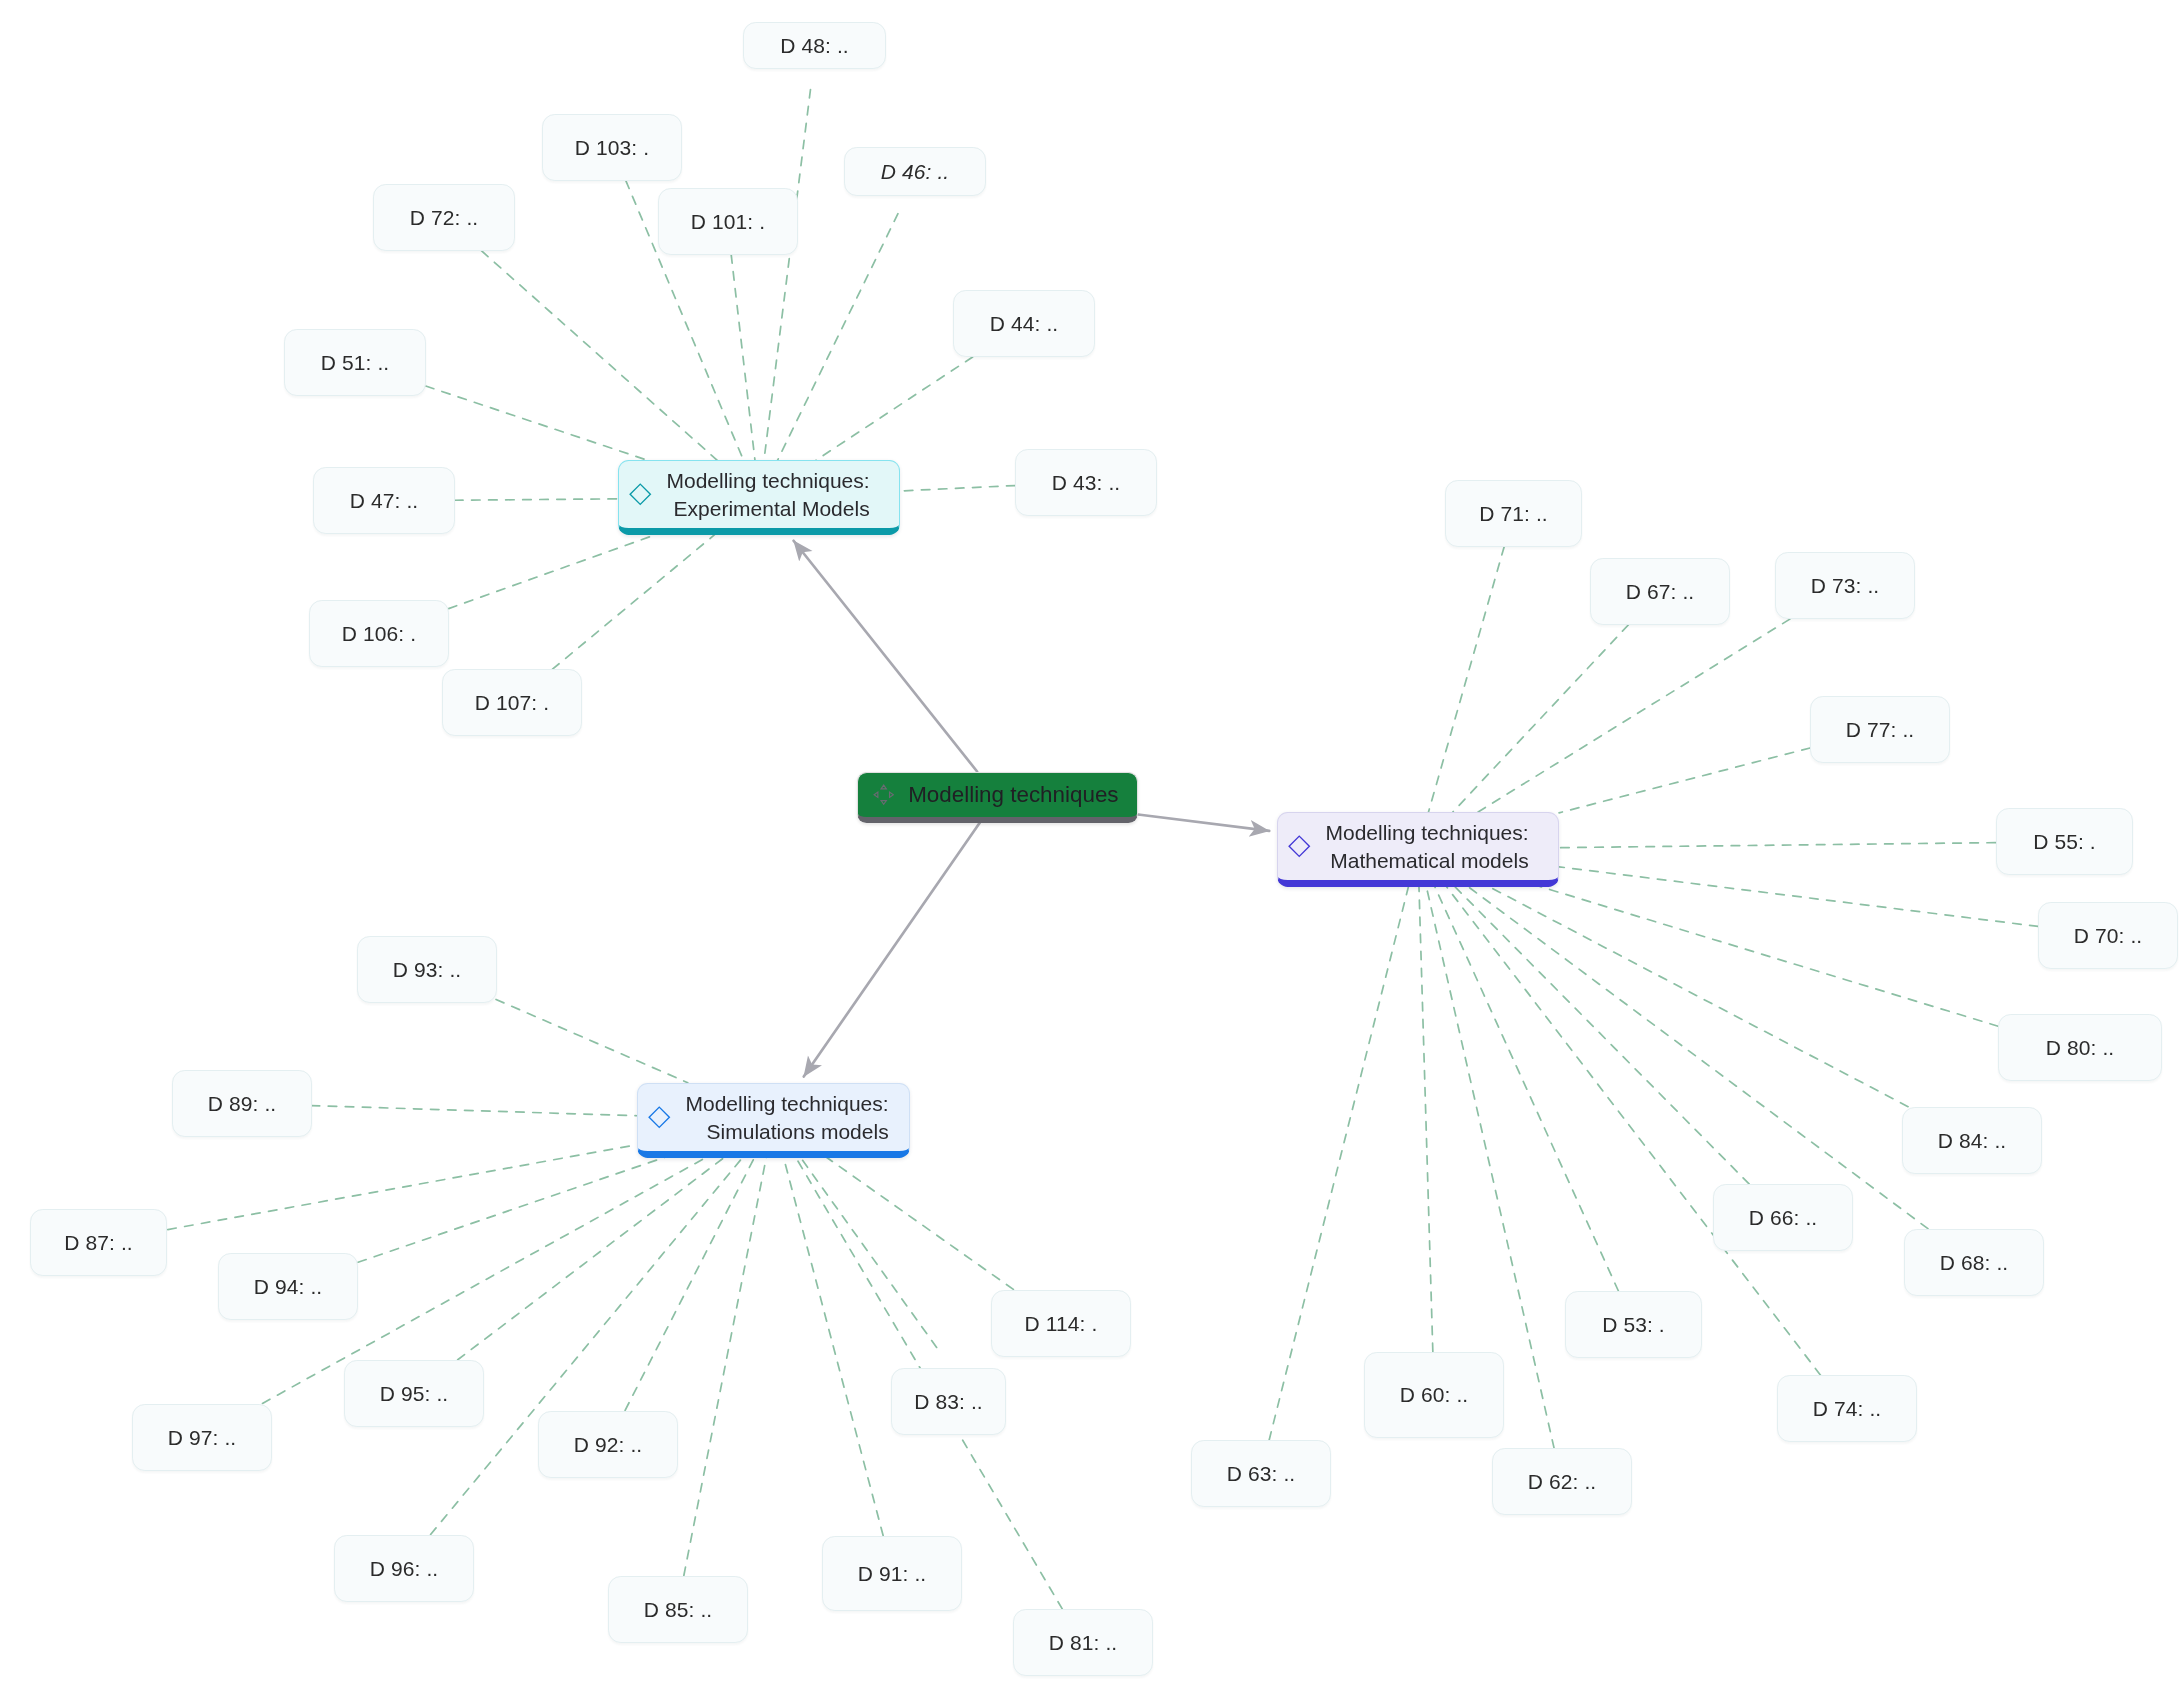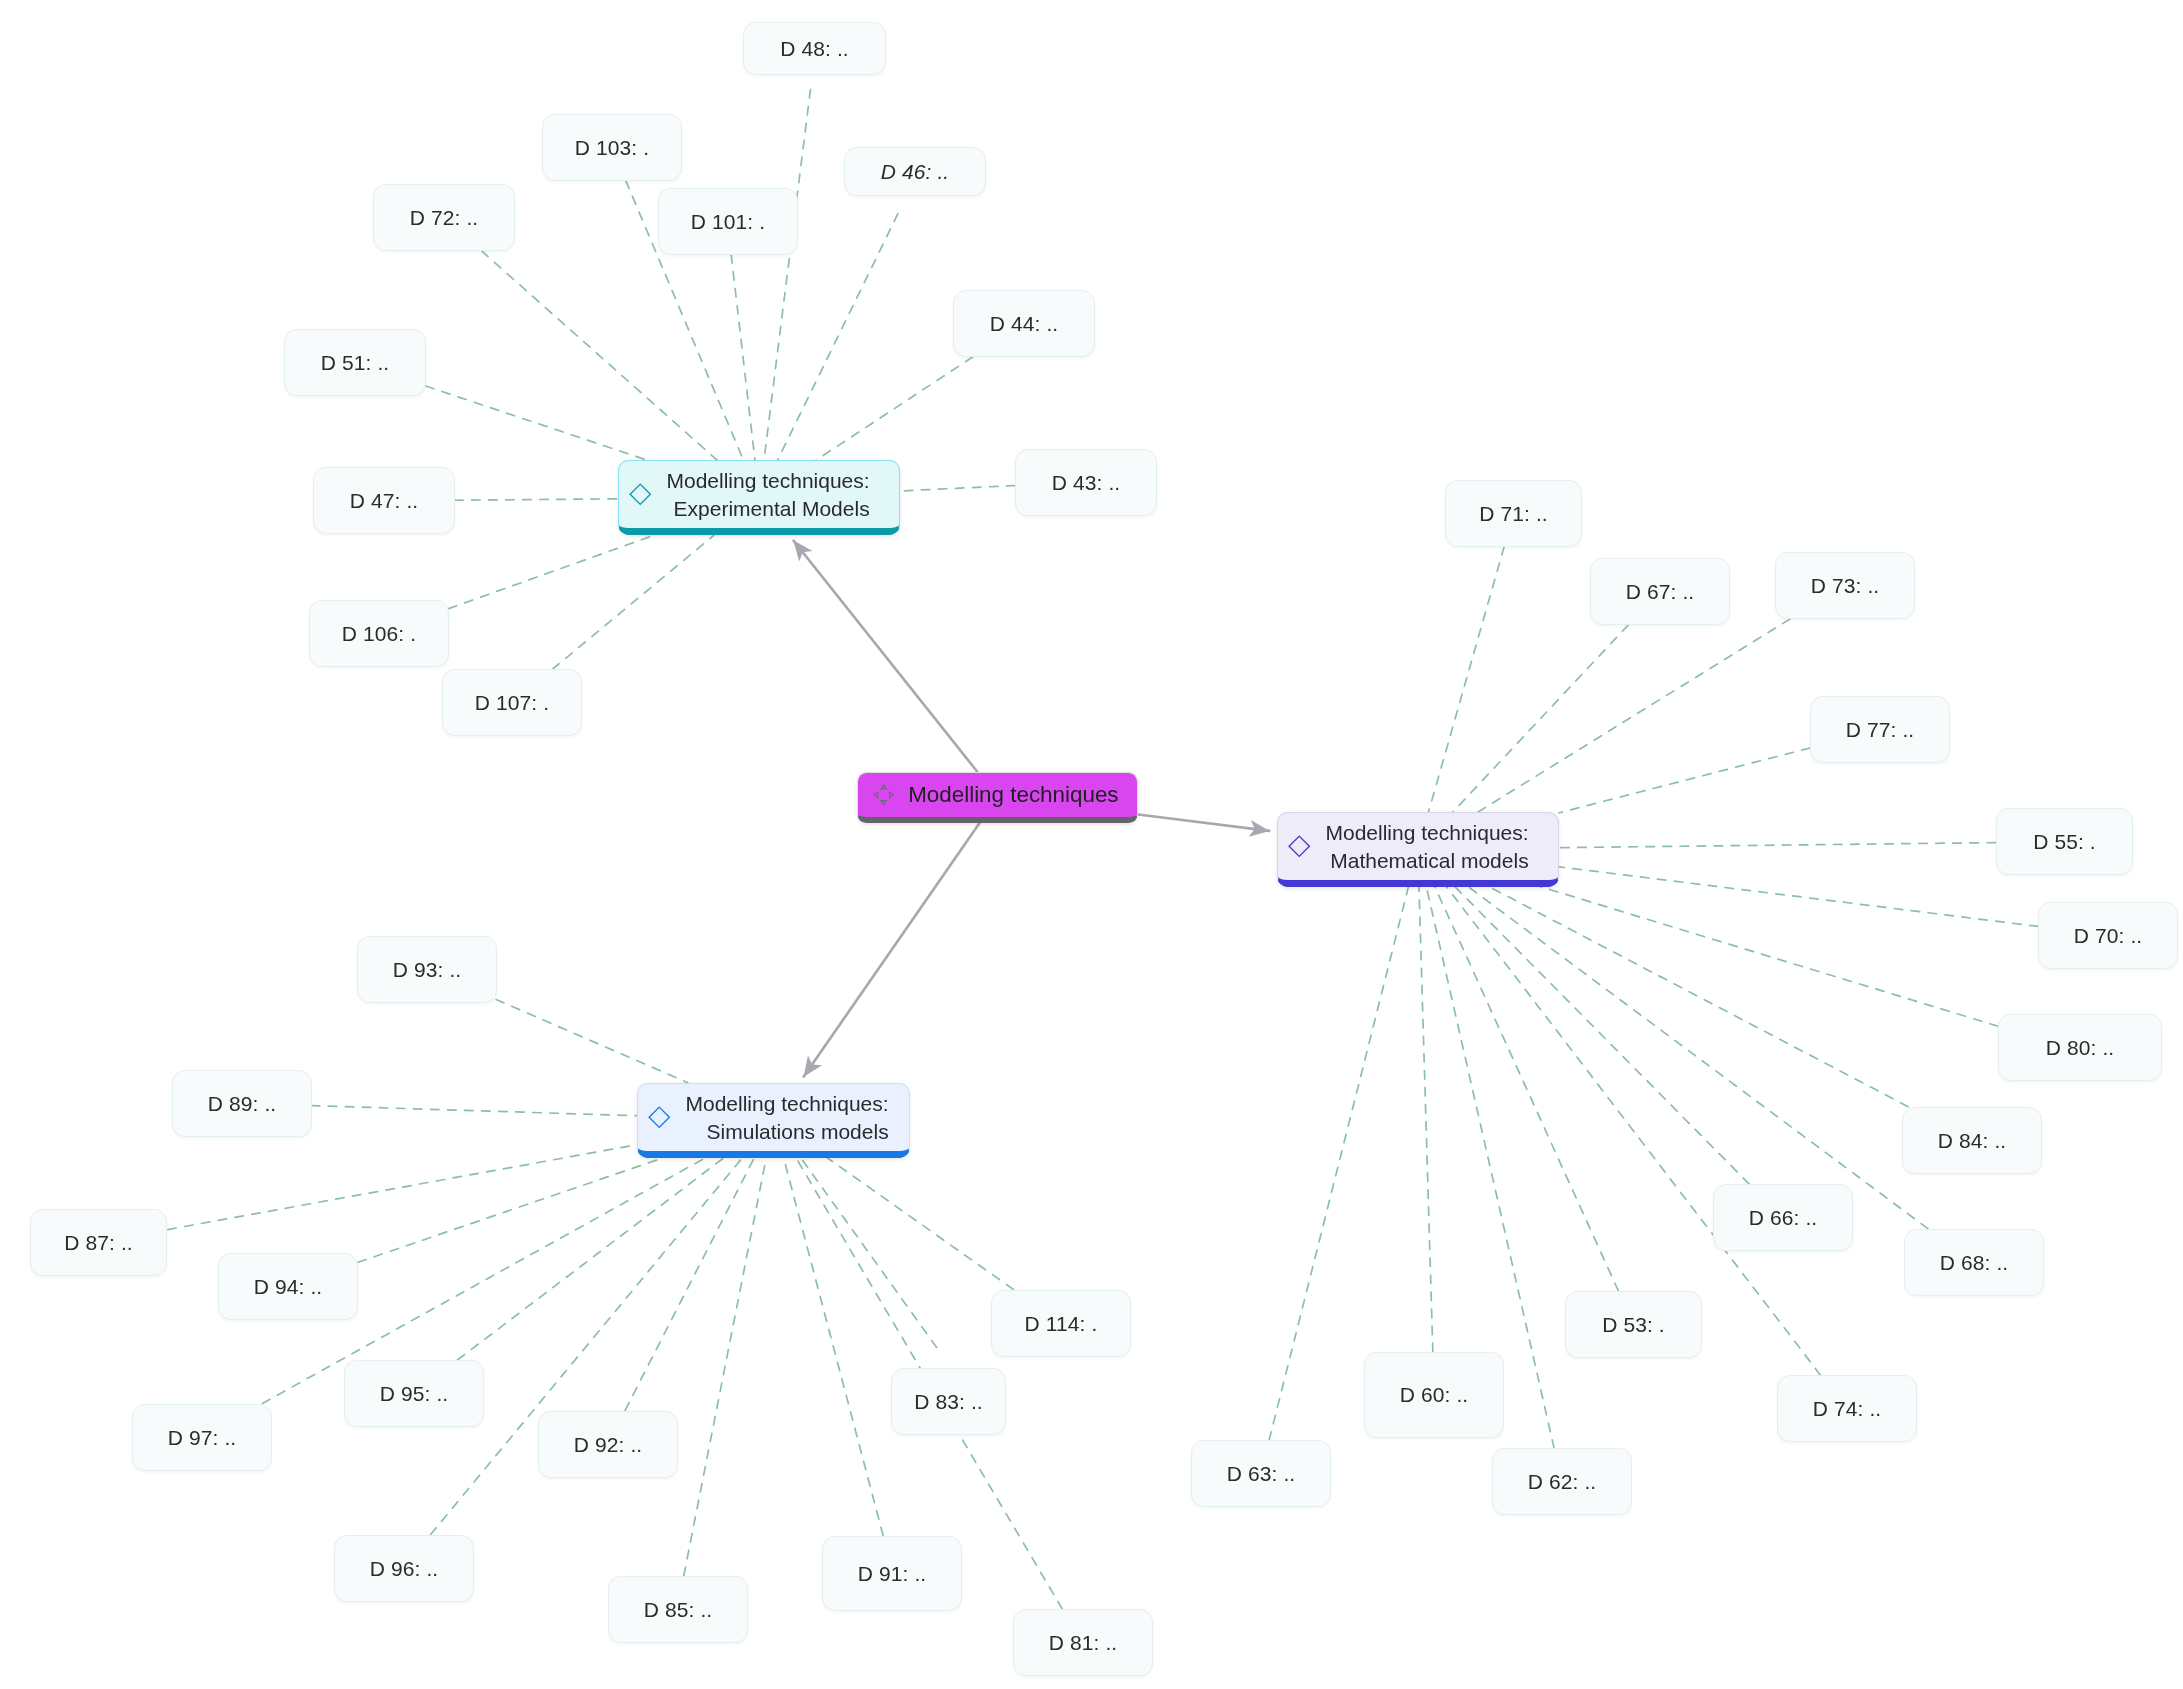--- a/index.html
+++ b/index.html
@@ -77,21 +77,21 @@
     border-bottom: 7.5px solid #4338d6;
   }
   .branch.blue {
     background: #e8f1fd;
     border: 1.1px solid #cfe0f5;
     border-bottom: 7.5px solid #1878e6;
   }
 
   
   .root {
-    background: #d946ef;
+    background: #15803d;
     border: 1.1px solid #e0e0e0;
     border-bottom: 6.4px solid #63636a;
     border-radius: 9.6px;
     font-size: 22.4px;
     color: #202024;
     padding: 0 18px 0 14px;
     gap: 12.8px;
     justify-content: flex-start;
     box-shadow: 0 1.6px 3.2px rgba(0,0,0,0.10);
   }
@@ -195,21 +195,21 @@
         <span class="icon-move">
           <svg viewBox="0 0 44 44">
             <path d="M22 4 L27 11 L17 11 Z" fill="none" stroke="#6a6a72" stroke-width="2.2"></path>
             <path d="M22 40 L27 33 L17 33 Z" fill="none" stroke="#6a6a72" stroke-width="2.2"></path>
             <path d="M4 22 L11 17 L11 27 Z" fill="none" stroke="#6a6a72" stroke-width="2.2"></path>
             <path d="M40 22 L33 17 L33 27 Z" fill="none" stroke="#6a6a72" stroke-width="2.2"></path>
           </svg>
         </span>
         <span>Modelling techniques</span>
       </div>
-      <div class="node leaf" style="left: 743px; top: 22.4px; width: 143px; height: 53px;">
+      <div class="node leaf" style="left: 743px; top: 22.4px; width: 143px; height: 47px;">
         <span>D 48: ..</span>
       </div>
       <div class="node leaf" style="left: 542px; top: 114px; width: 140px; height: 67px;">
         <span>D 103: .</span>
       </div>
       <div class="node leaf" style="left: 844px; top: 147px; width: 142px; height: 49px; font-style: italic;">
         <span>D 46: ..</span>
       </div>
       <div class="node leaf" style="left: 373px; top: 184px; width: 142px; height: 67px;">
         <span>D 72: ..</span>

